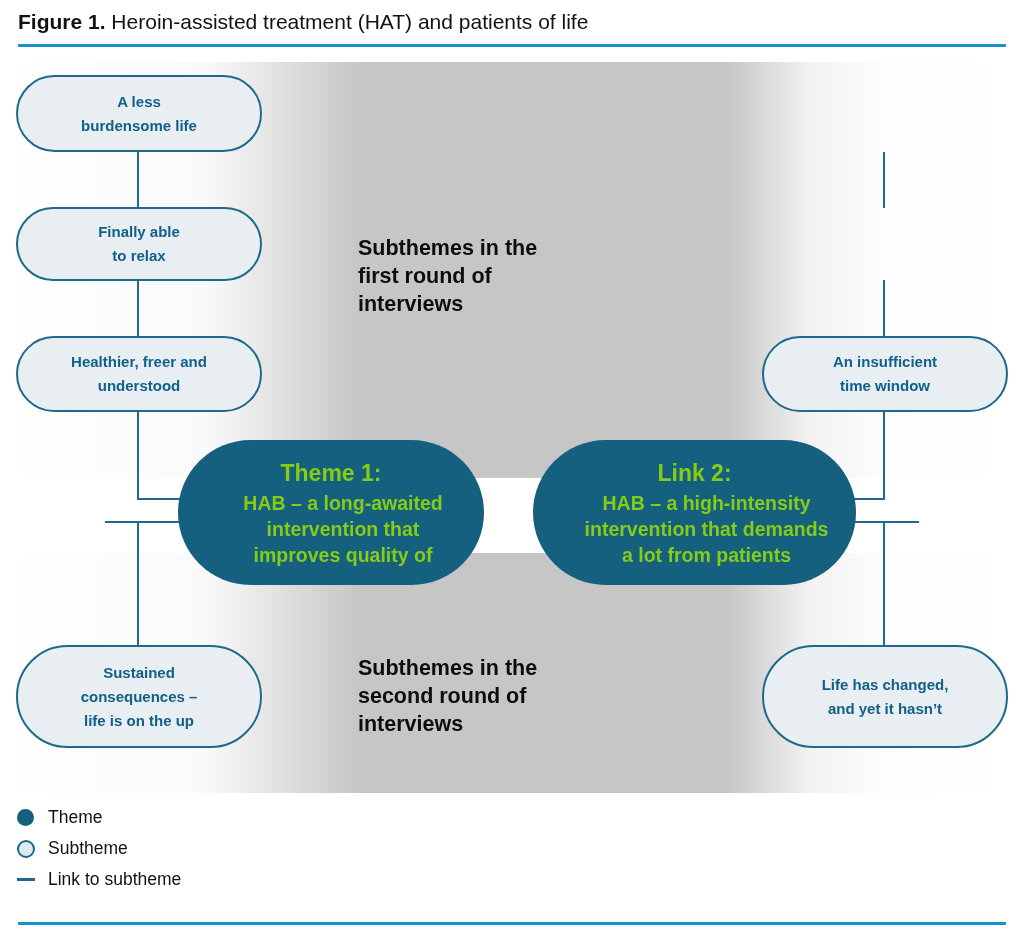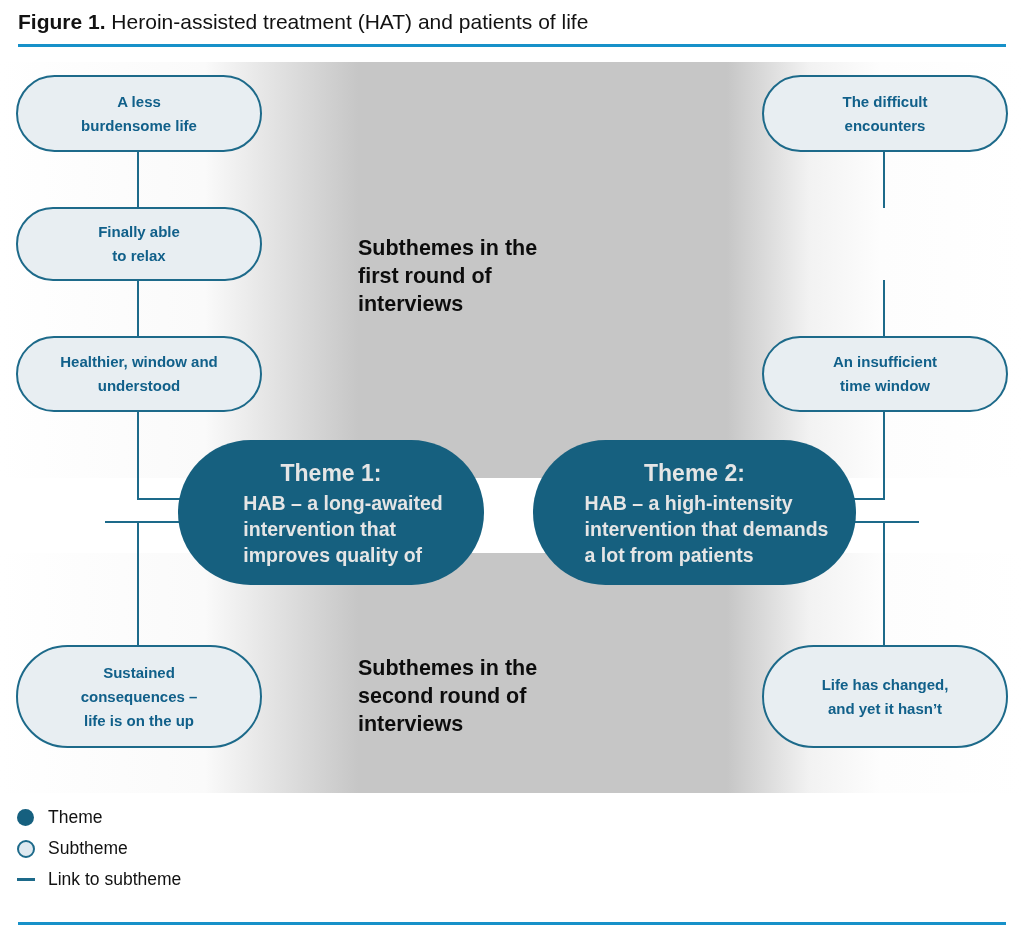--- a/index.html
+++ b/index.html
@@ -41,21 +41,22 @@
   }
   .col-left  { left:16px; }
   .col-right { left:762px; }
   .row1 { top:75px;  height:77px; }
   .row2 { top:207px; height:74px; }
   .row3 { top:336px; height:76px; }
   .row4 { top:645px; height:103px; }
 
   .theme {
     position:absolute; top:440px; height:145px; background:#16607f; border-radius:73px;
-    color:#e5e5e5; display:flex; flex-direction:column; align-items:center; justify-content:center;
+    color:#84cc16; display:flex; flex-direction:column; align-items:center; justify-content:center;
+    text-align:center;
   }
   .theme1 { left:178px; width:306px; }
   .theme2 { left:533px; width:323px; }
   .theme-heading { font-weight:bold; font-size:23px; line-height:30px; margin-bottom:2px; }
   .theme-body { font-weight:bold; font-size:19.5px; line-height:26px; white-space:pre-line;margin-left:24px; }
 
   .section-label {
     position:absolute; left:358px; width:300px; text-align:left;
     font-weight:bold; font-size:21.5px; line-height:28px; color:#0d0d0d; white-space:pre-line;
   }
@@ -93,41 +94,39 @@
   <div class="link r-v2"></div>
   <div class="link r-v3"></div>
   <div class="link r-h1"></div>
   <div class="link r-h2"></div>
   <div class="link r-v4"></div>
 
   <div class="subtheme col-left row1">A less
 burdensome life</div>
   <div class="subtheme col-left row2">Finally able
 to relax</div>
-  <div class="subtheme col-left row3">Healthier, window and
+  <div class="subtheme col-left row3">Healthier, freer and
 understood</div>
   <div class="subtheme col-left row4">Sustained
 consequences –
 life is on the up</div>
 
-  <div class="subtheme col-right row1">The difficult
-encounters</div>
   <div class="subtheme col-right row3">An insufficient
 time window</div>
   <div class="subtheme col-right row4">Life has changed,
 and yet it hasn’t</div>
 
   <div class="theme theme1">
     <div class="theme-heading">Theme 1:</div>
     <div class="theme-body">HAB – a long-awaited
 intervention that
 improves quality of</div>
   </div>
   <div class="theme theme2">
-    <div class="theme-heading">Theme 2:</div>
+    <div class="theme-heading">Link 2:</div>
     <div class="theme-body">HAB – a high-intensity
 intervention that demands
 a lot from patients</div>
   </div>
 
   <div class="section-label label-first">Subthemes in the
 first round of
 interviews</div>
   <div class="section-label label-second">Subthemes in the
 second round of

